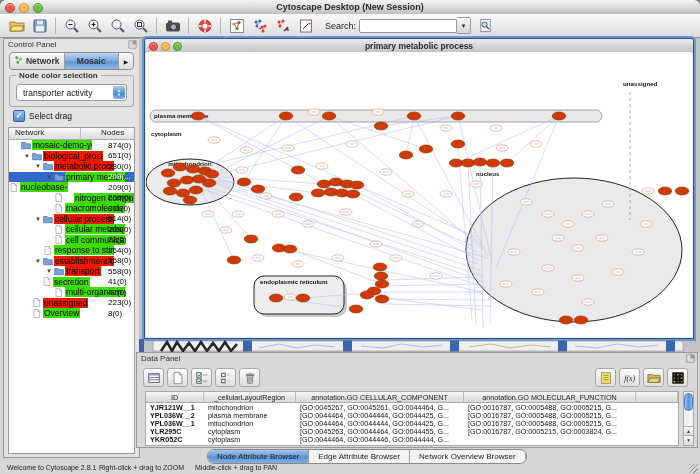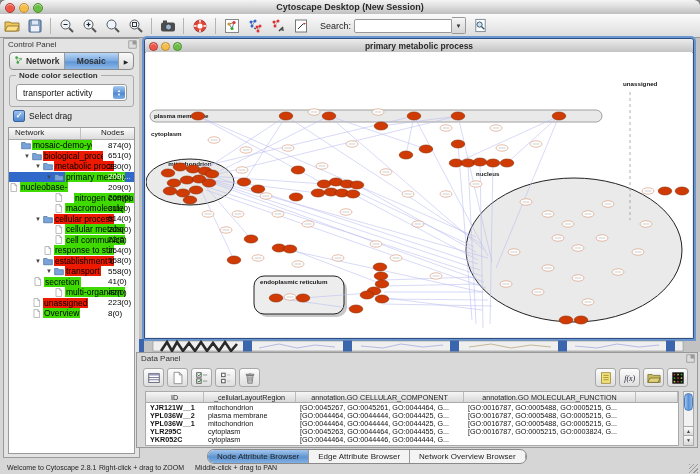--- a/index.html
+++ b/index.html
@@ -3,21 +3,21 @@
 <meta charset="utf-8">
 <style>
   html,body{margin:0;padding:0;background:#888;}
   #app{position:relative;width:700px;height:474px;background:#d6d6d6;font-family:"Liberation Sans",sans-serif;overflow:hidden;border-radius:6px 6px 0 0;box-shadow:0 0 0 1px #777;}
   
   #titlebar{position:absolute;left:0;top:0;width:700px;height:14px;background:linear-gradient(#f4f4f4,#d9d9d9 55%,#bfbfbf);border-bottom:1px solid #8f8f8f;border-radius:6px 6px 0 0;}
   .lights{position:absolute;left:5px;top:3px;display:flex;gap:4px;}
   .light{width:8px;height:8px;border-radius:50%;box-shadow:inset 0 1px 1px rgba(255,255,255,.6);}
   #titlebar .title, .iw-title{position:absolute;left:0;right:0;text-align:center;top:2px;font-size:9px;font-weight:bold;color:#2a2a2a;white-space:nowrap;}
   
-  #toolbar{position:absolute;left:0;top:14px;width:700px;height:24px;background:linear-gradient(#fbfbfb,#dcdcdc);border-bottom:1px solid #979797;display:flex;align-items:center;box-sizing:border-box;}
+  #toolbar{position:absolute;left:0;top:14px;width:700px;height:24px;background:linear-gradient(#fbfbfb,#dcdcdc);border-bottom:1px solid #979797;display:flex;align-items:center;padding-left:5px;box-sizing:border-box;}
   .tb-btn{width:21px;height:20px;border:none;background:transparent;padding:1px;margin:0 1px;display:flex;align-items:center;justify-content:center;border-radius:3px;}
   .tb-sep{width:1px;height:16px;background:#b5b5b5;margin:0 4px;}
   #search-label{font-size:9px;color:#222;margin:0 3px 0 8px;}
   #search-input{width:92px;height:12px;font-size:9px;border:1px solid #999;border-radius:2px 0 0 2px;padding:0 2px;}
   #search-arrow{width:13px;height:15px;border:1px solid #999;border-left:none;background:linear-gradient(#f6f6f6,#d5d5d5);font-size:6px;color:#333;display:flex;align-items:center;justify-content:center;border-radius:0 2px 2px 0;}
   
   #control-panel{position:absolute;left:3px;top:38px;width:137px;height:420px;background:#e3e3e3;border:1px solid #9a9a9a;box-sizing:border-box;}
   .panel-header{position:relative;height:12px;font-size:8px;color:#333;padding:1px 3px 0 4px;}
   .panel-header .float{position:absolute;right:2px;top:1px;width:9px;height:9px;}
   #cp-tabs{position:absolute;left:5px;top:13px;right:5px;height:16px;display:flex;border:1px solid #8c8c8c;border-radius:4px;overflow:hidden;background:linear-gradient(#fafafa,#dadada);}
@@ -366,21 +366,21 @@
           <div class="tree-row" style="padding-left: 37px;">
             <span class="exp">▼</span>
             <span class="ticon">
               <svg viewBox="0 0 16 16" width="10" height="10">
                 <path d="M1 4h5.5l1.5 2H15v8H1z" fill="#7aa4d9" stroke="#3c6392" stroke-width="1"></path>
               </svg>
             </span>
             <span class="lbl red">transport</span>
             <span class="num">558(0)</span>
           </div>
-          <div class="tree-row" style="padding-left: 24px;">
+          <div class="tree-row" style="padding-left: 33px;">
             <span class="ticon">
               <svg viewBox="0 0 16 16" width="9" height="9">
                 <path d="M3.5 1h7l3 3.5V15h-10z" fill="#fff" stroke="#888" stroke-width="1"></path>
                 <path d="M10.5 1v3.5H13.5" fill="none" stroke="#888"></path>
               </svg>
             </span>
             <span class="lbl green">secretion</span>
             <span class="num">41(0)</span>
           </div>
           <div class="tree-row" style="padding-left: 45px;">

